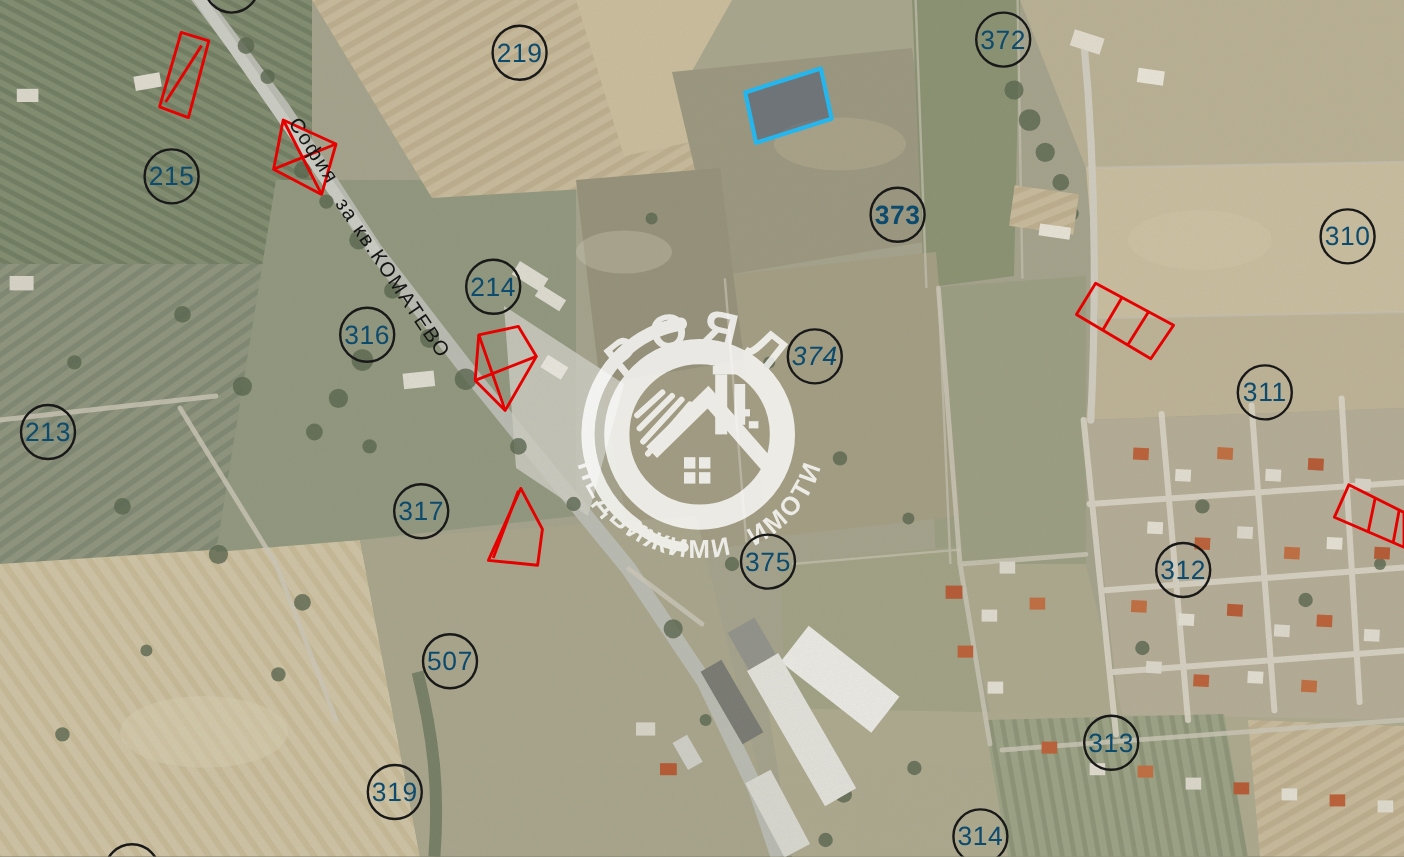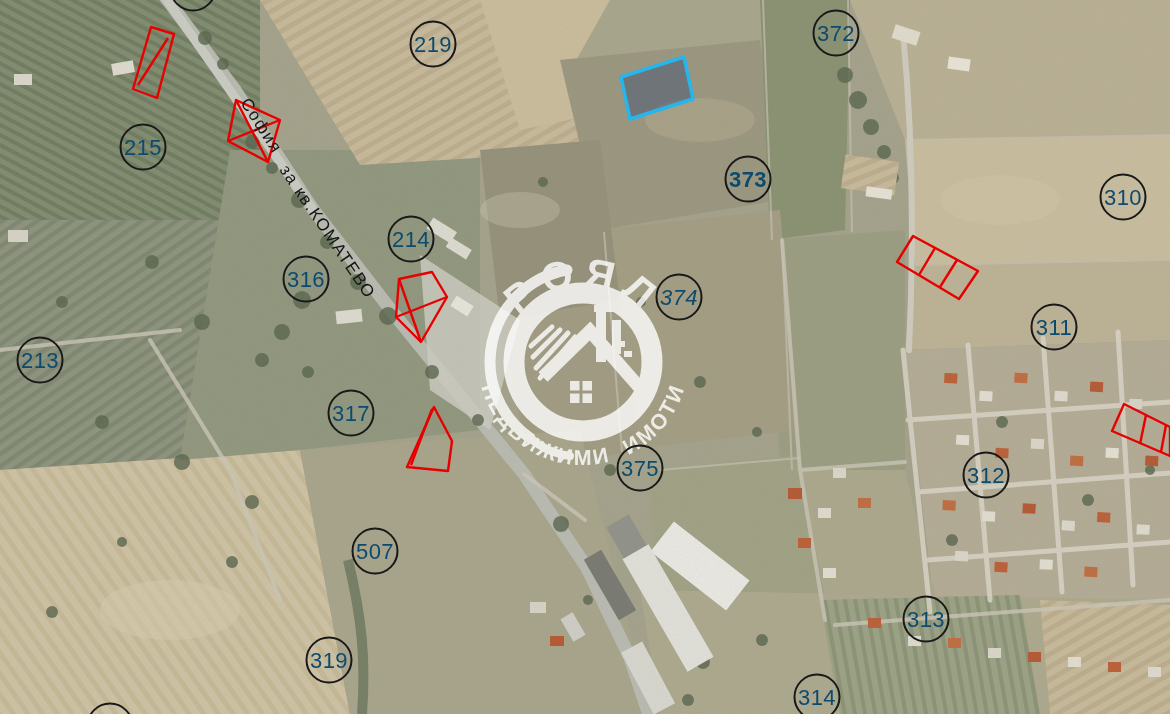--- a/index.html
+++ b/index.html
@@ -305,21 +305,21 @@
       <div class="marker" style="left: 433px; top: 44px;">219</div>
       <div class="marker" style="left: 836px; top: 33px;">372</div>
       <div class="marker" style="left: 115px; top: 147px; margin-left: 28px;">215</div>
       <div class="marker" style="left: 748px; top: 179px; font-weight: bold;">373</div>
       <div class="marker" style="left: 1123px; top: 197px;">310</div>
       <div class="marker" style="left: 390px; top: 239px; margin-left: 21px;">214</div>
       <div class="marker" style="left: 306px; top: 279px;">316</div>
       <div class="marker" style="left: 679px; top: 297px; font-style: italic;">374</div>
       <div class="marker" style="left: 1054px; top: 327px;">311</div>
       <div class="marker" style="left: 40px; top: 360px;">213</div>
-      <div class="marker" style="left: 351px; top: 413px;">317</div>
+      <div class="marker" style="left: 351px; top: 426px;">317</div>
       <div class="marker" style="left: 640px; top: 468px;">375</div>
       <div class="marker" style="left: 986px; top: 475px;">312</div>
       <div class="marker" style="left: 375px; top: 551px;">507</div>
       <div class="marker" style="left: 926px; top: 619px;">313</div>
       <div class="marker" style="left: 305px; top: 660px; margin-left: 24px;">319</div>
       <div class="marker" style="left: 817px; top: 697px;">314</div>
       <div class="marker" style="left: 193px; top: -12px;"></div>
       <div class="marker" style="left: 110px; top: 726px;"></div>
     </div>
 

